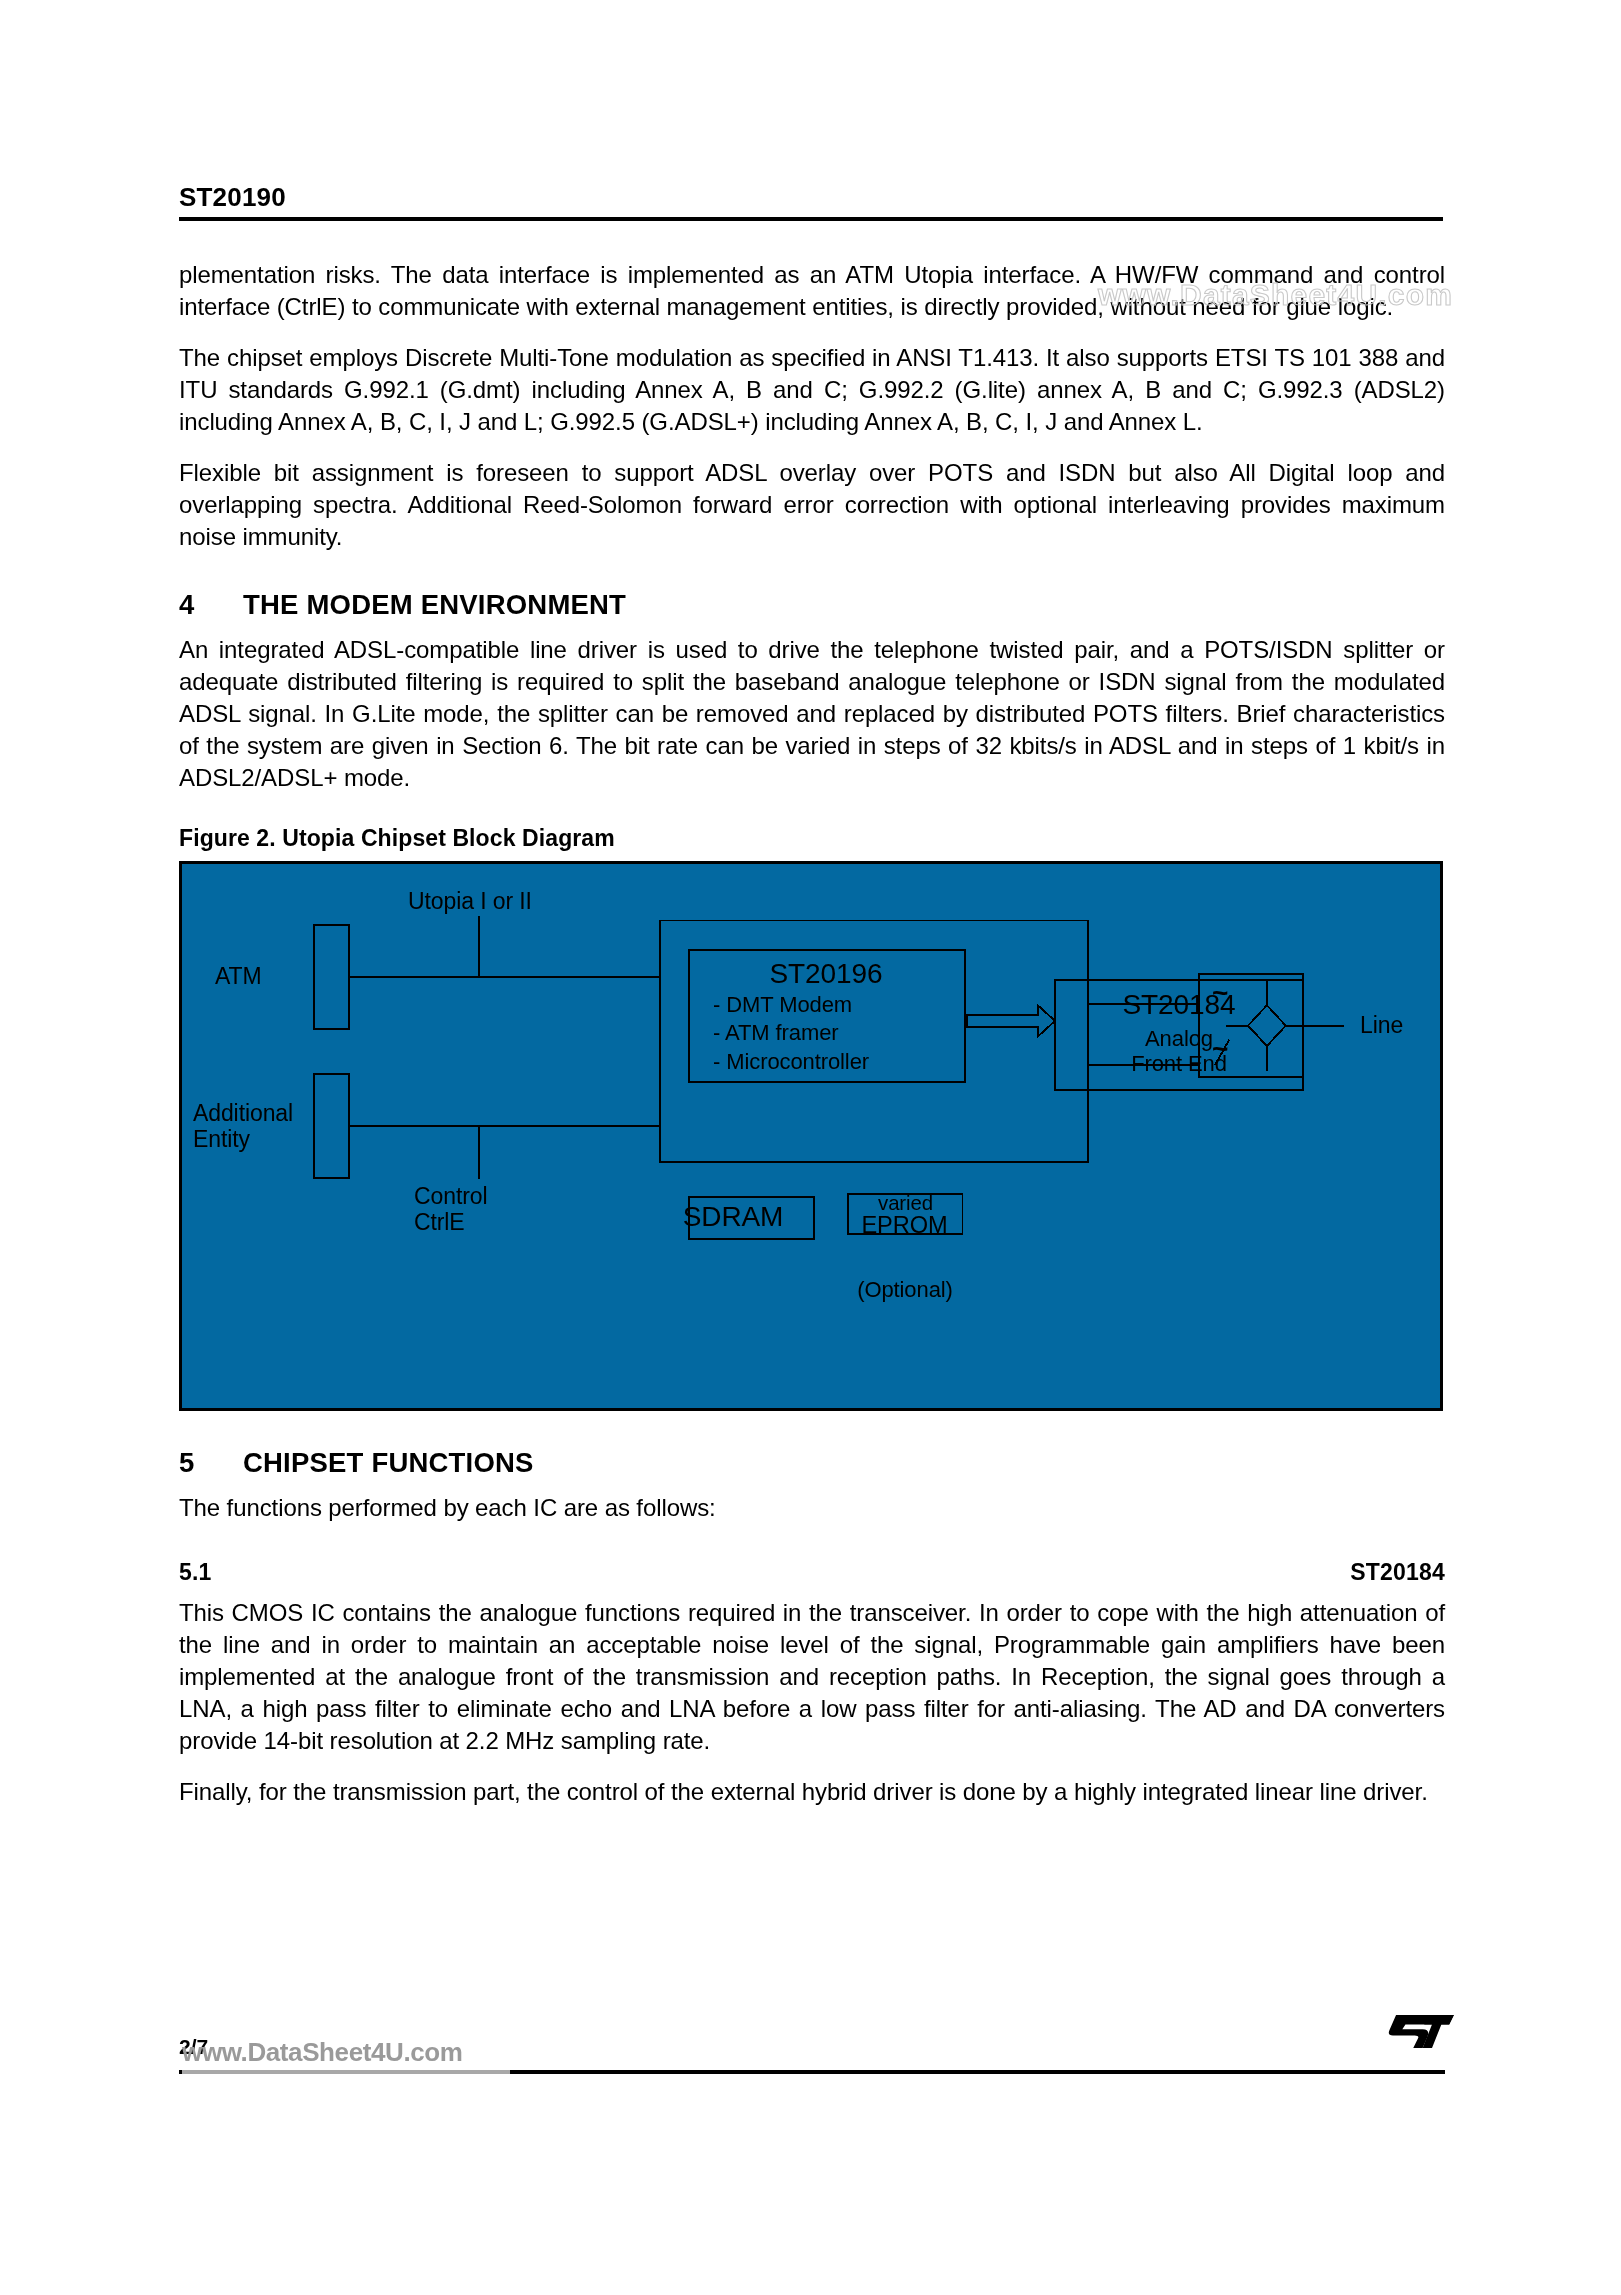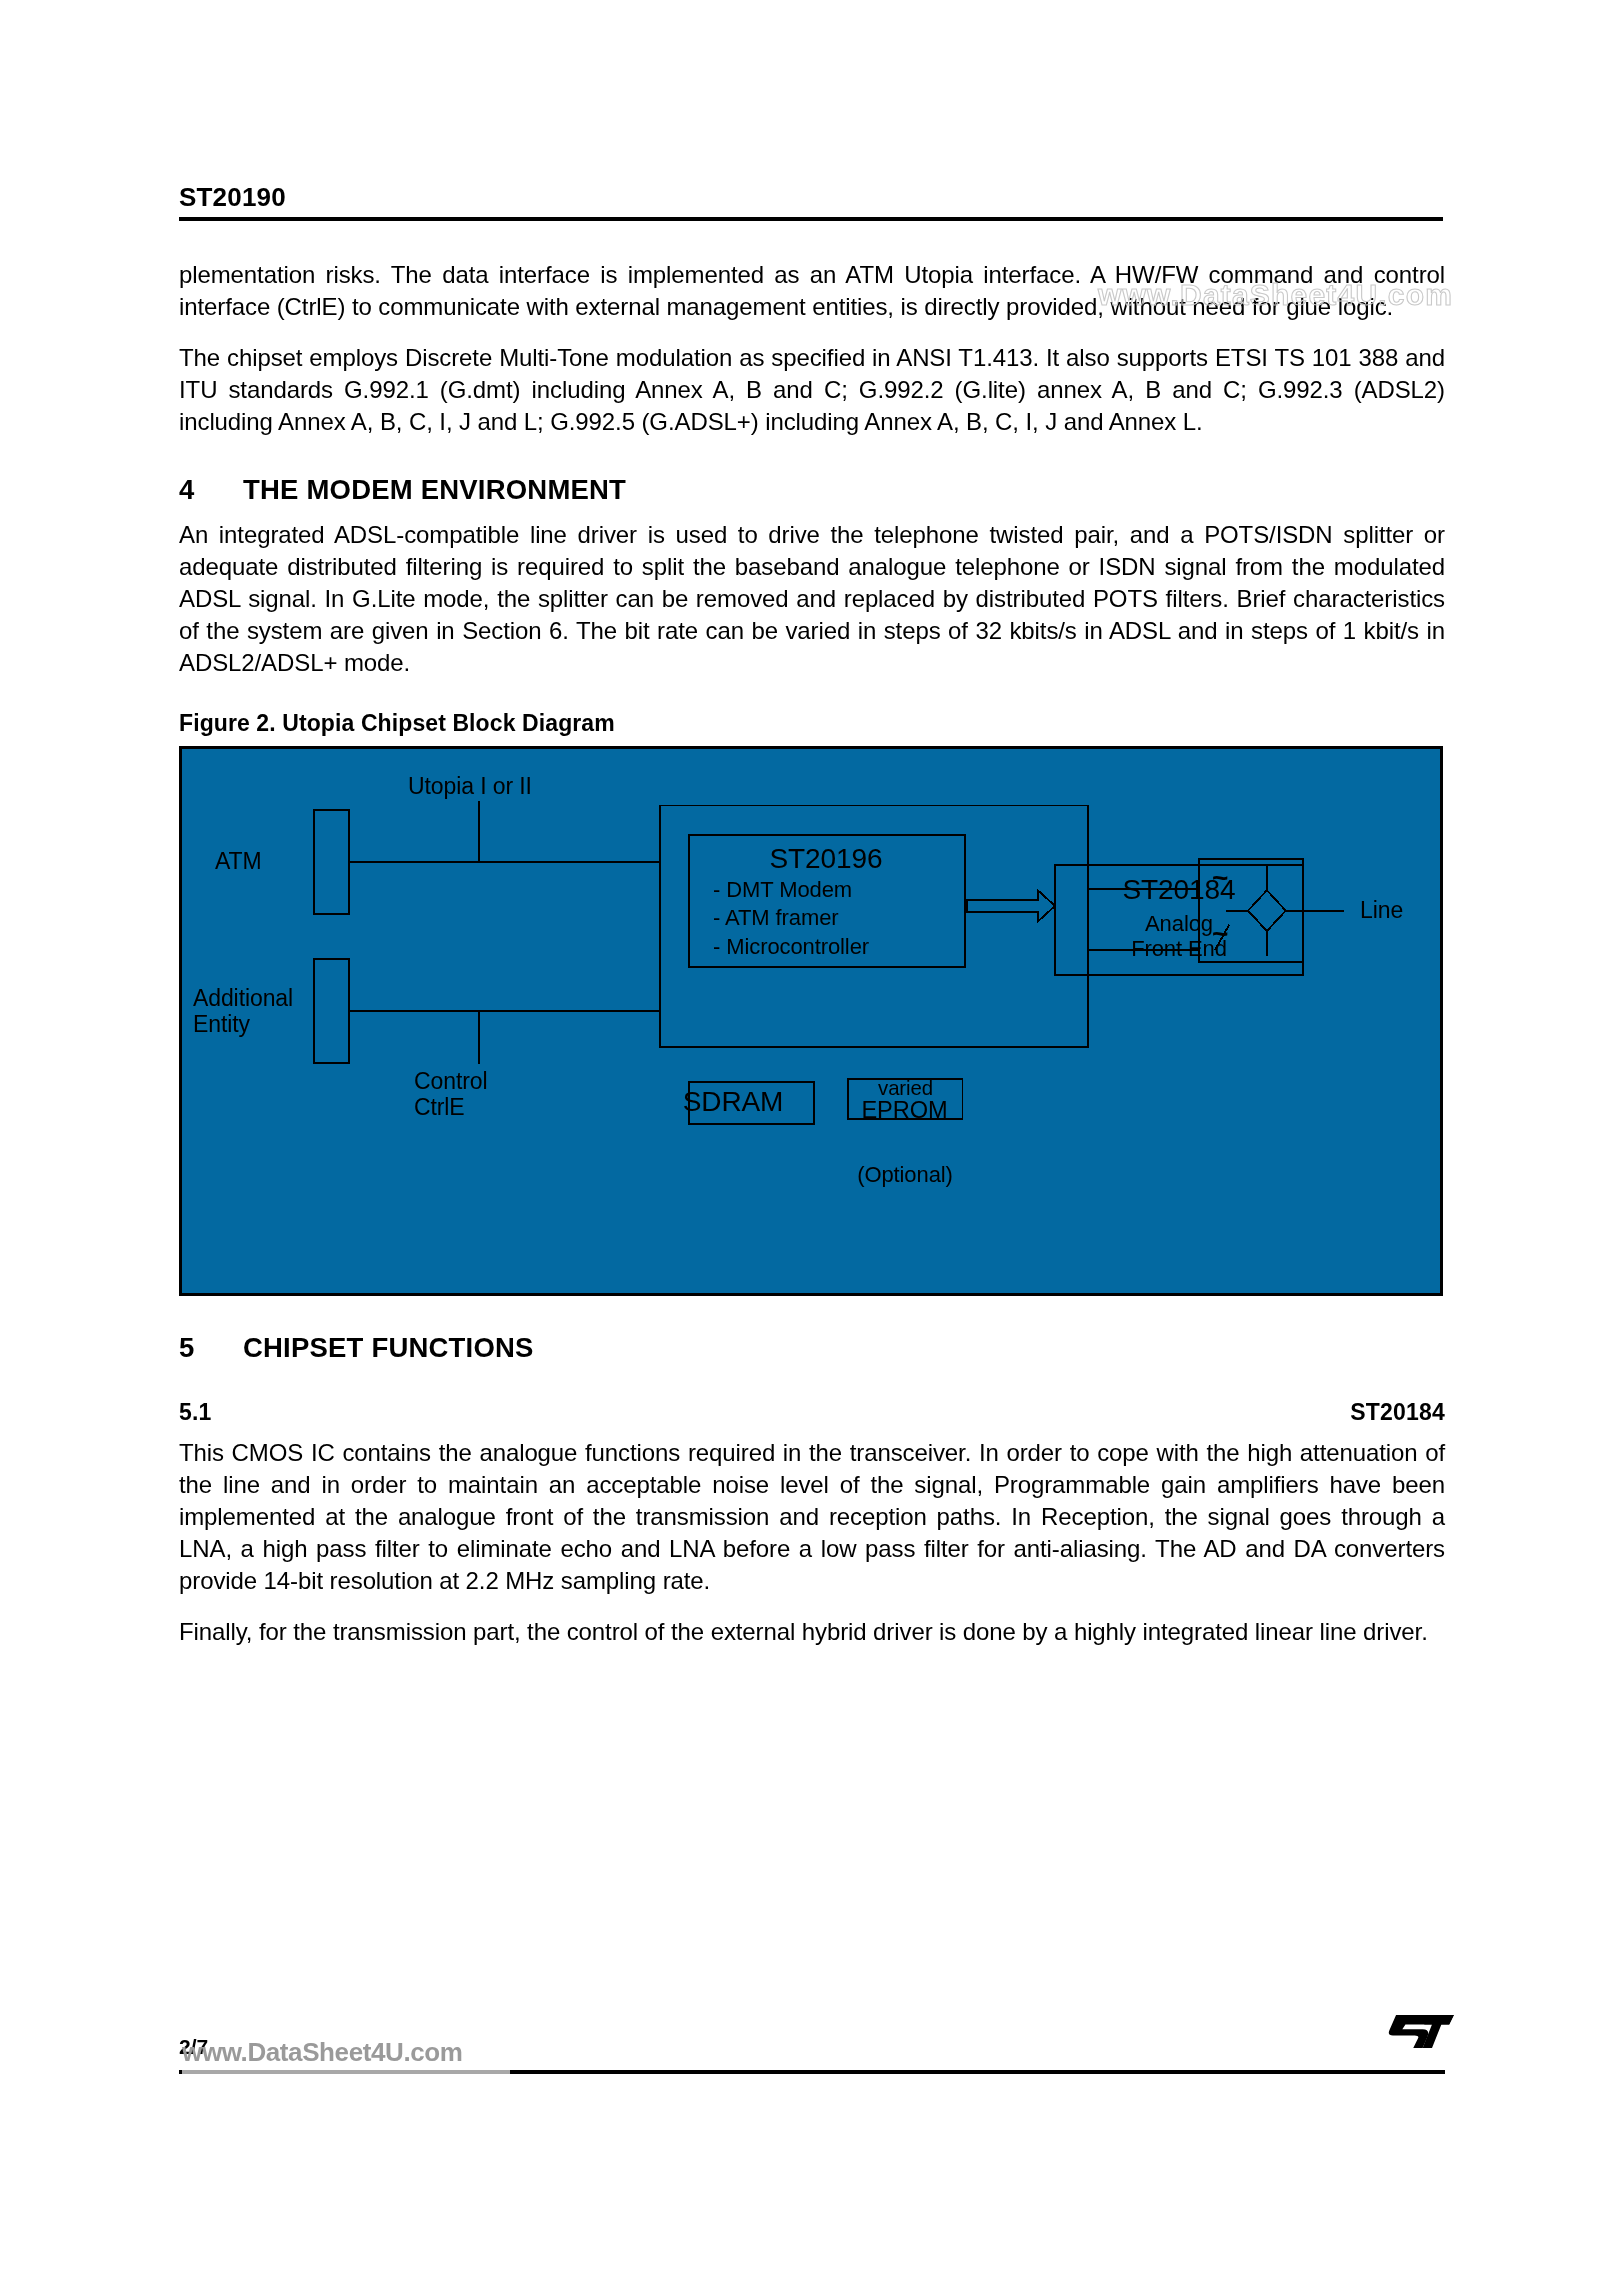--- a/index.html
+++ b/index.html
@@ -185,20 +185,21 @@
 
   <div class="hdr">
     <div class="hdr-title">ST20190</div>
     <div class="hdr-rule"></div>
   </div>
 
   <div class="content">
 
     <p class="body">plementation risks. The data interface is implemented as an ATM Utopia interface. A HW/FW command and control interface (CtrlE) to communicate with external management entities, is directly provided, without need for glue logic.</p>
     <p class="body">The chipset employs Discrete Multi-Tone modulation as specified in ANSI T1.413. It also supports ETSI TS 101 388 and ITU standards G.992.1 (G.dmt) including Annex A, B and C; G.992.2 (G.lite) annex A, B and C; G.992.3 (ADSL2) including Annex A, B, C, I, J and L; G.992.5 (G.ADSL+) including Annex A, B, C, I, J and Annex L.</p>
+    <p class="body">Flexible bit assignment is foreseen to support ADSL overlay over POTS and ISDN but also All Digital loop and overlapping spectra. Additional Reed-Solomon forward error correction with optional interleaving provides maximum noise immunity.</p>
 
     <h2 class="sec">
       <span class="num">4</span>
       <span>THE MODEM ENVIRONMENT</span>
     </h2>
     <p class="body">An integrated ADSL-compatible line driver is used to drive the telephone twisted pair, and a POTS/ISDN splitter or adequate distributed filtering is required to split the baseband analogue telephone or ISDN signal from the modulated ADSL signal. In G.Lite mode, the splitter can be removed and replaced by distributed POTS filters. Brief characteristics of the system are given in Section 6. The bit rate can be varied in steps of 32 kbits/s in ADSL and in steps of 1 kbit/s in ADSL2/ADSL+ mode.</p>
 
     <div class="figcap">Figure 2. Utopia Chipset Block Diagram</div>
 
     <div class="figure-frame">
@@ -277,20 +278,21 @@
         <div class="fl ctr" style="left:659px; top:349px; width:127px; font-size:23.6px; line-height:25px;">EPROM</div>
         <div class="fl ctr" style="left:658px; top:377px; width:130px; font-size:22px; line-height:25px;margin-top:36px;">(Optional)</div>
 
       </div>
     </div>
 
     <h2 class="sec">
       <span class="num">5</span>
       <span>CHIPSET FUNCTIONS</span>
     </h2>
+    <p class="body">The functions performed by each IC are as follows:</p>
 
     <h3 class="subsec">
       <span class="num">5.1</span>
       <span>ST20184</span>
     </h3>
     <p class="body">This CMOS IC contains the analogue functions required in the transceiver. In order to cope with the high attenuation of the line and in order to maintain an acceptable noise level of the signal, Programmable gain amplifiers have been implemented at the analogue front of the transmission and reception paths. In Reception, the signal goes through a LNA, a high pass filter to eliminate echo and LNA before a low pass filter for anti-aliasing. The AD and DA converters provide 14-bit resolution at 2.2 MHz sampling rate.</p>
     <p class="body last">Finally, for the transmission part, the control of the external hybrid driver is done by a highly integrated linear line driver.</p>
 
   </div>
 

